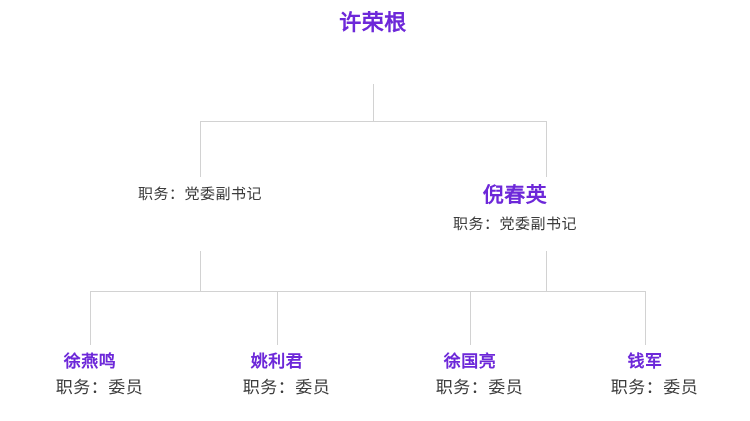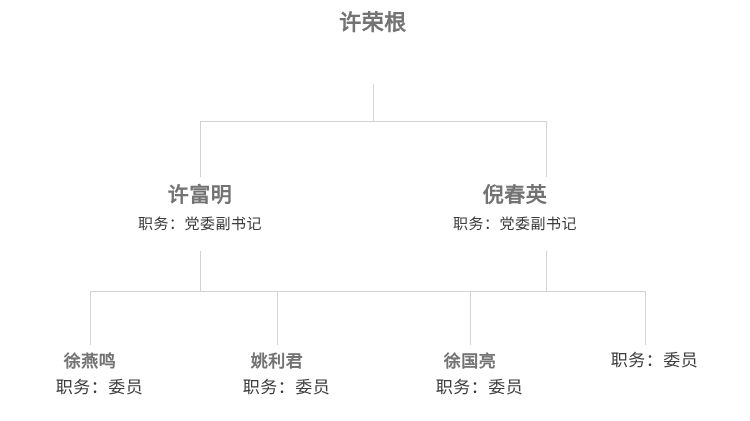--- a/index.html
+++ b/index.html
@@ -39,21 +39,21 @@
 
   
   .node {
     position: absolute;
     text-align: center;
     white-space: nowrap;
     transform: translateX(-50%);
   }
   .node-name {
     font-weight: bold;
-    color: #737373;
+    color: #6d28d9;
     letter-spacing: 0.5px;
   }
   .node-title {
     color: #3c3c3c;
     letter-spacing: 0.5px;
   }
 
   
   .level-1 .node-name  { font-size: 22px; line-height: 30px; }
   .level-1 .node-title { font-size: 19px; line-height: 28px; }
@@ -89,21 +89,20 @@
     <div class="line v" style="left:277px; top:291px; height:54px;"></div>
     <div class="line v" style="left:470px; top:291px; height:54px;"></div>
     <div class="line v" style="left:645px; top:291px; height:54px;"></div>
   </div>
 
   <div class="node level-1" style="left:373px; top:8px;">
     <div class="node-name">许荣根</div>
   </div>
 
   <div class="node level-2" style="left:200px; top:180px;">
-    <div class="node-name">许富明</div>
     <div class="node-title">职务：党委副书记</div>
   </div>
 
   <div class="node level-2" style="left:515px; top:180px;">
     <div class="node-name">倪春英</div>
     <div class="node-title">职务：党委副书记</div>
   </div>
 
   <div class="node level-3" style="left:90px; top:348px;">
     <div class="node-name">徐燕鸣</div>
@@ -114,16 +113,17 @@
     <div class="node-name">姚利君</div>
     <div class="node-title">职务：委员</div>
   </div>
 
   <div class="node level-3" style="left:470px; top:348px;">
     <div class="node-name">徐国亮</div>
     <div class="node-title">职务：委员</div>
   </div>
 
   <div class="node level-3" style="left:645px; top:348px;">
+    <div class="node-name">钱军</div>
     <div class="node-title">职务：委员</div>
   </div>
 
 </div>
 
 </body></html>

